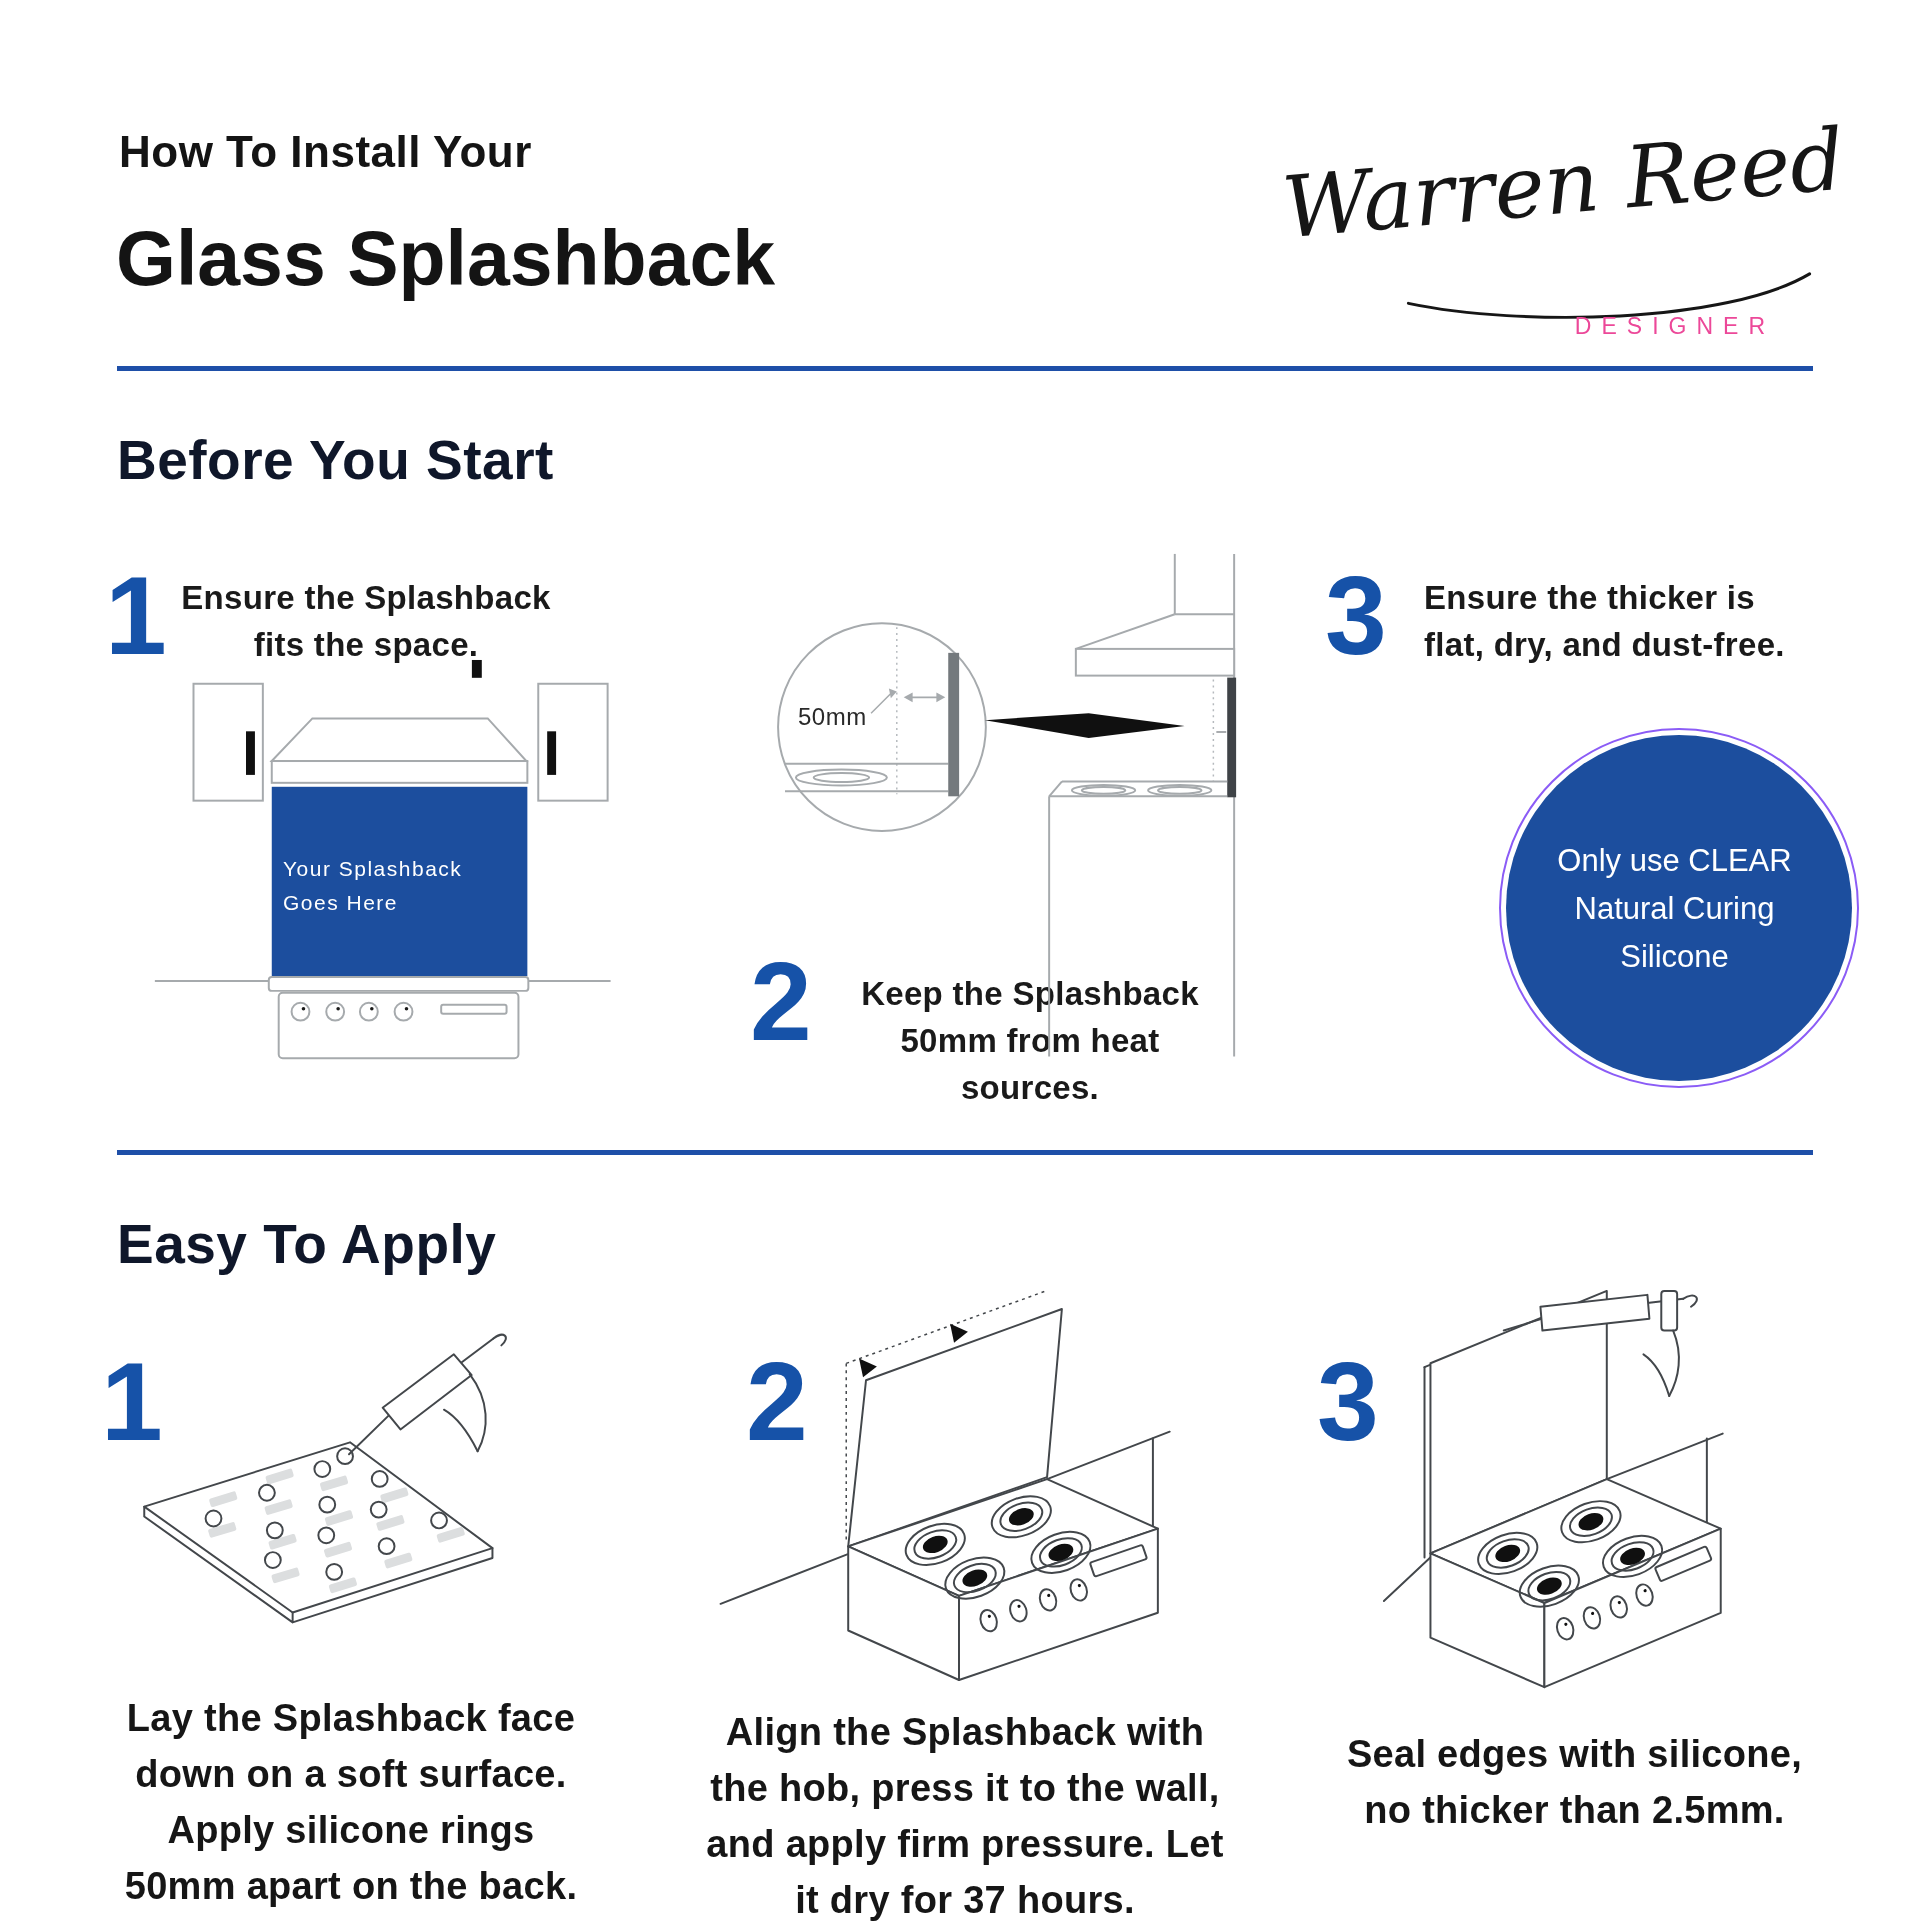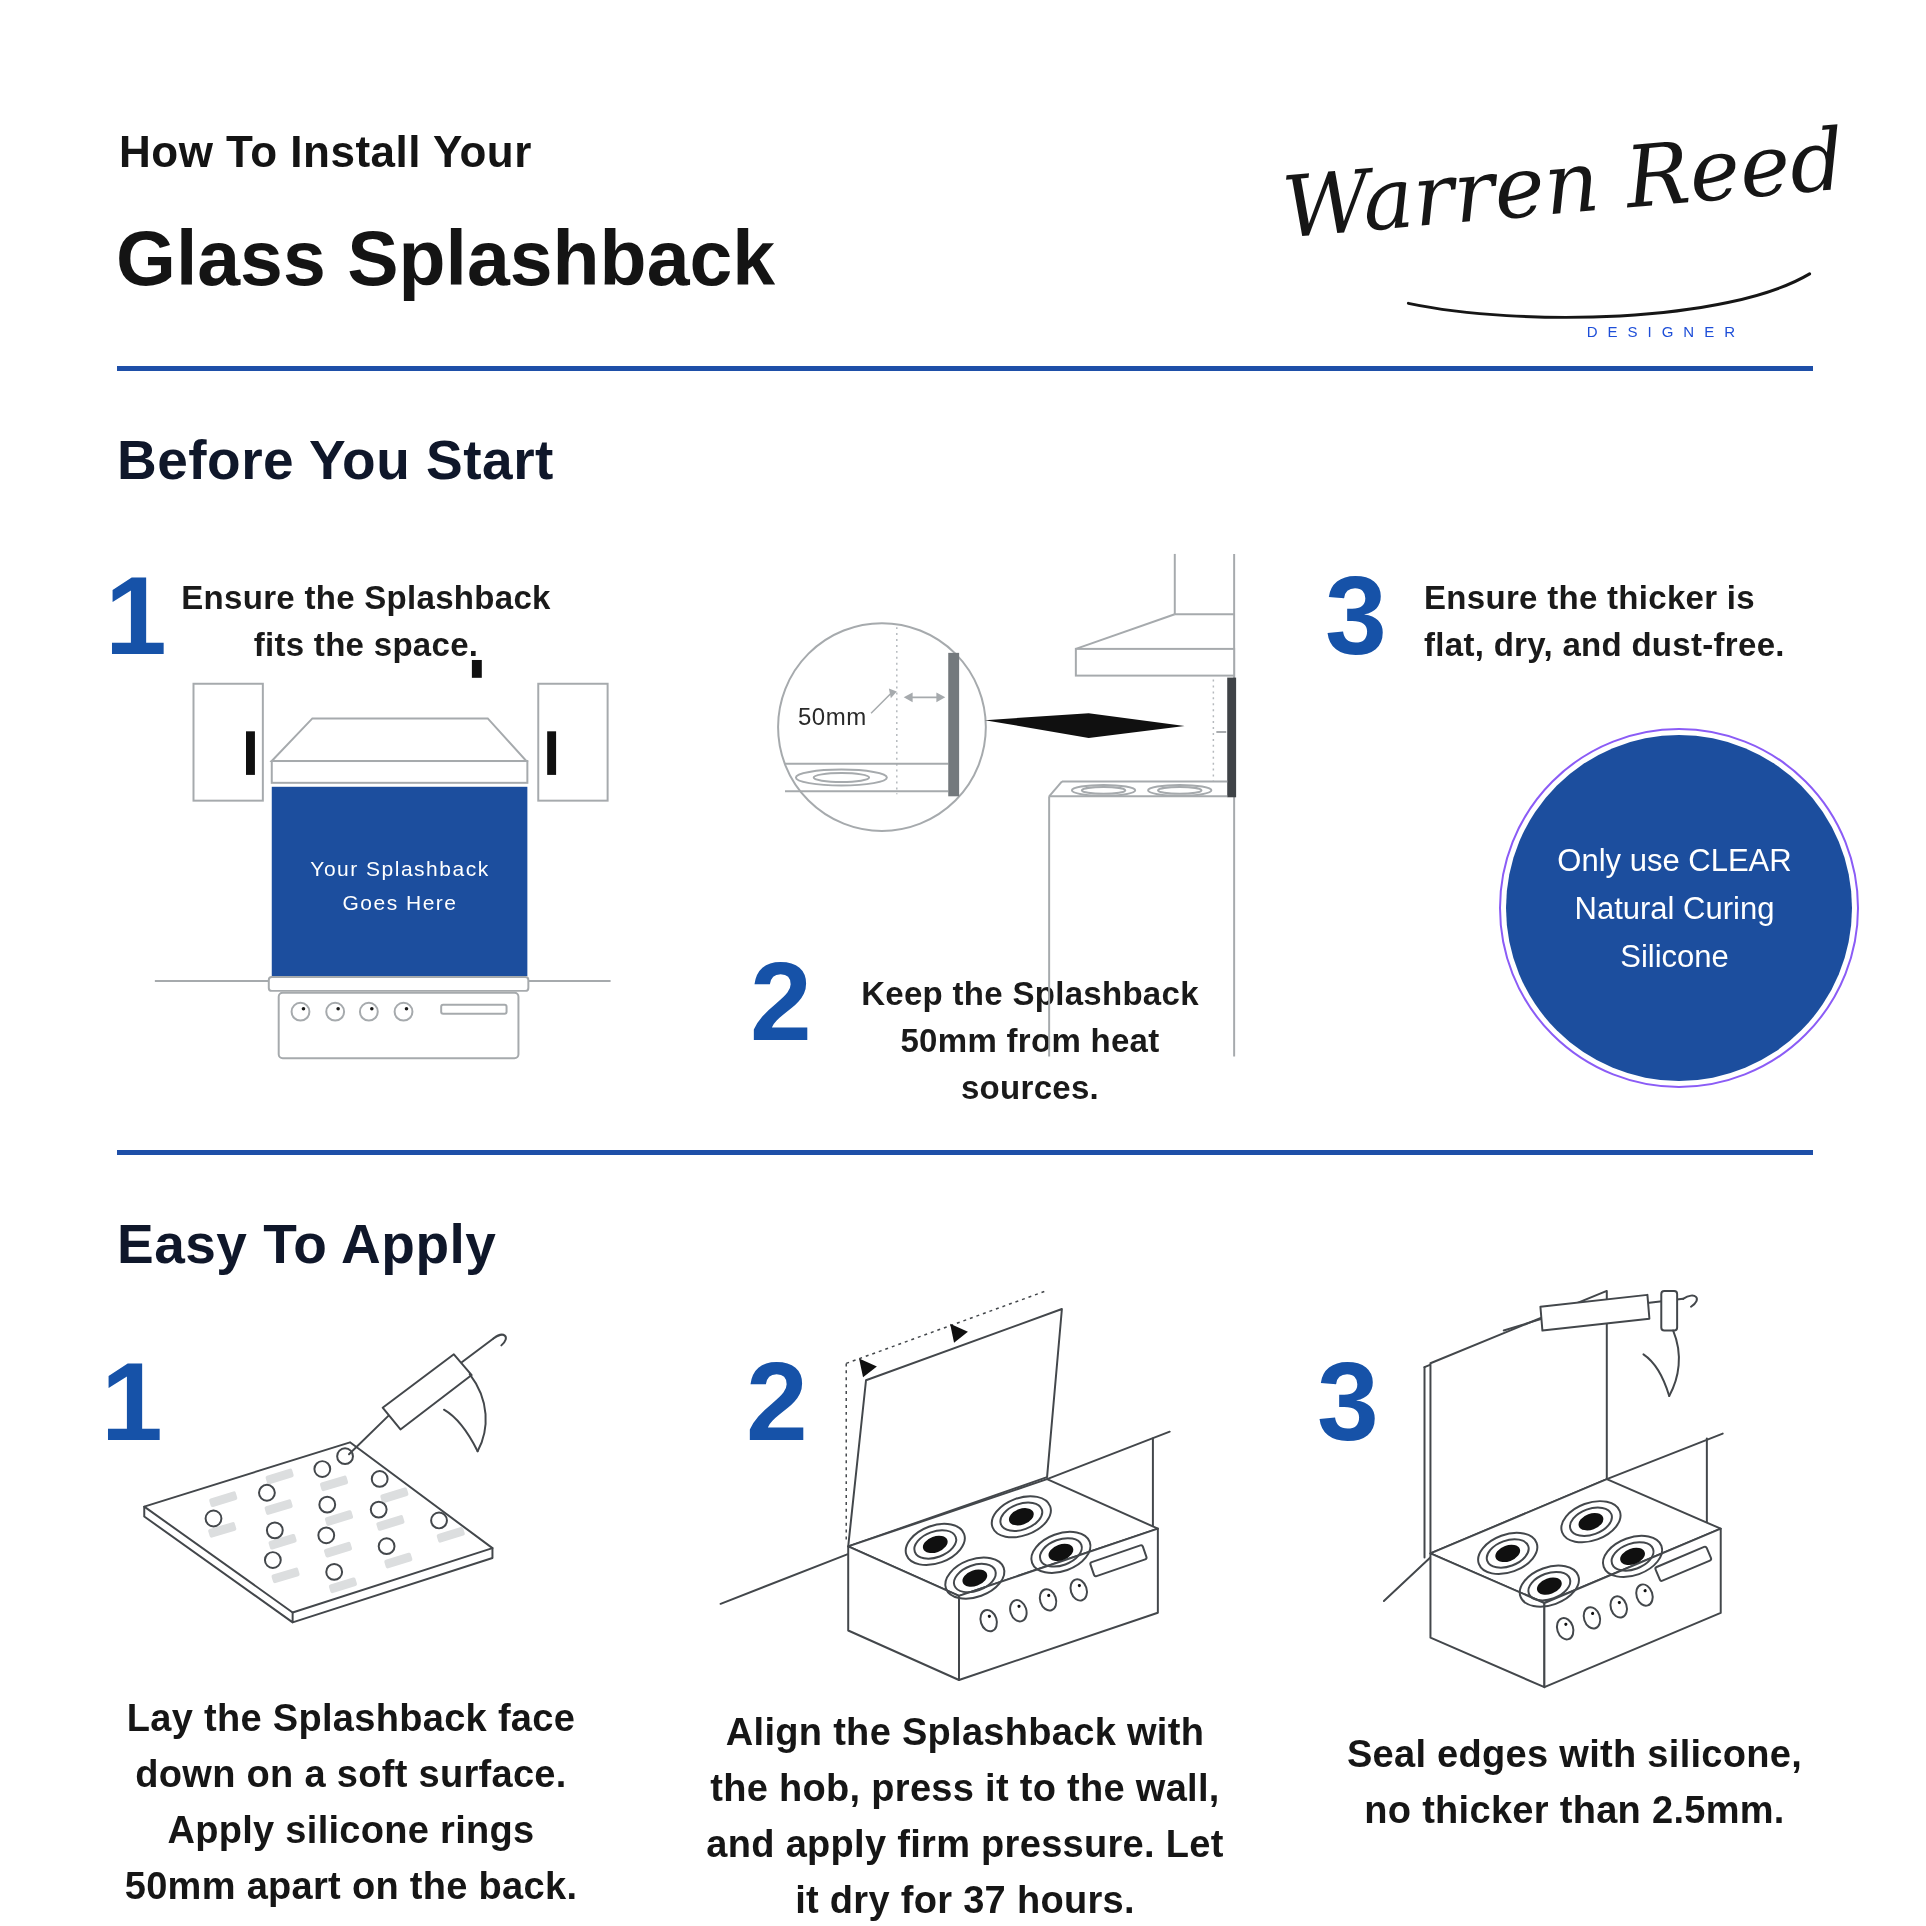--- a/index.html
+++ b/index.html
@@ -11,21 +11,21 @@
 
   
   .title1 { left:119px; top:95px; font-size:44px; font-weight:700; letter-spacing:0.5px; }
   .title2 { left:116px; top:182px; font-size:77px; font-weight:700; letter-spacing:0; }
   .logo { left:1282px; top:85px; width:540px; height:223px; }
   .logo-script {
     position:absolute; left:0; top:18px; width:540px; text-align:center;
     font-family:"DejaVu Serif","Liberation Serif",serif; font-style:italic; font-size:85px;
     color:#161616; transform:rotate(-5deg); white-space:nowrap;
   }
-  .logo-sub { position:absolute; right:77px; bottom:0; font-size:15px; letter-spacing:10px; color:#1d4ed8; }
+  .logo-sub { position:absolute; right:47px; bottom:0; font-size:23px; letter-spacing:10px; color:#ec4899; }
   .logo-flourish { position:absolute; left:119px; top:149px; }
 
   .divider { height:5px; background:var(--divider,#1E4FA8); }
   #divider1 { left:117px; top:334px; width:1696px; }
   #divider2 { left:117px; top:1118px; width:1696px; }
 
   .section-title { font-size:55px; font-weight:700; letter-spacing:0.5px; color:#0f172a; }
   #before-title { left:117px; top:396px; }
   #apply-title  { left:117px; top:1180px; }
 
@@ -55,21 +55,21 @@
 
   
   .note-circle { left:1499px; top:696px; width:356px; height:356px; border-radius:50%;
                  border:2px solid #8b5cf6; }
   .note-disc { position:absolute; inset:5px; border-radius:50%; background:var(--panel,#1C4E9E); }
   .note-text { position:absolute; left:30px; top:107px; width:287px;
                font-size:31px; line-height:1.55; color:#fff; text-align:center; white-space:pre-line; }
 
   
   .splash-label { left:283px; top:820px; width:234px; font-size:21px; letter-spacing:1.5px;
-                  line-height:1.6; color:#fff; text-align:center; white-space:pre-line; }
+                  line-height:1.6; color:#fff; white-space:pre-line; }
   .gap-label { left:798px; top:671px; font-size:24px; color:#2a2a2a; letter-spacing:0.5px; }
 
   svg { display:block; }
   .lineA { stroke:#a6aaad; stroke-width:2; fill:none; }
   .fillA { stroke:#a6aaad; stroke-width:2; fill:#ffffff; }
   .lineB { stroke:#43474b; stroke-width:2; fill:none; stroke-linejoin:round; stroke-linecap:round; }
   .fillB { stroke:#43474b; stroke-width:2; fill:#ffffff; stroke-linejoin:round; }
   .blackfill { fill:#101010; stroke:none; }
 </style>
 </head>

